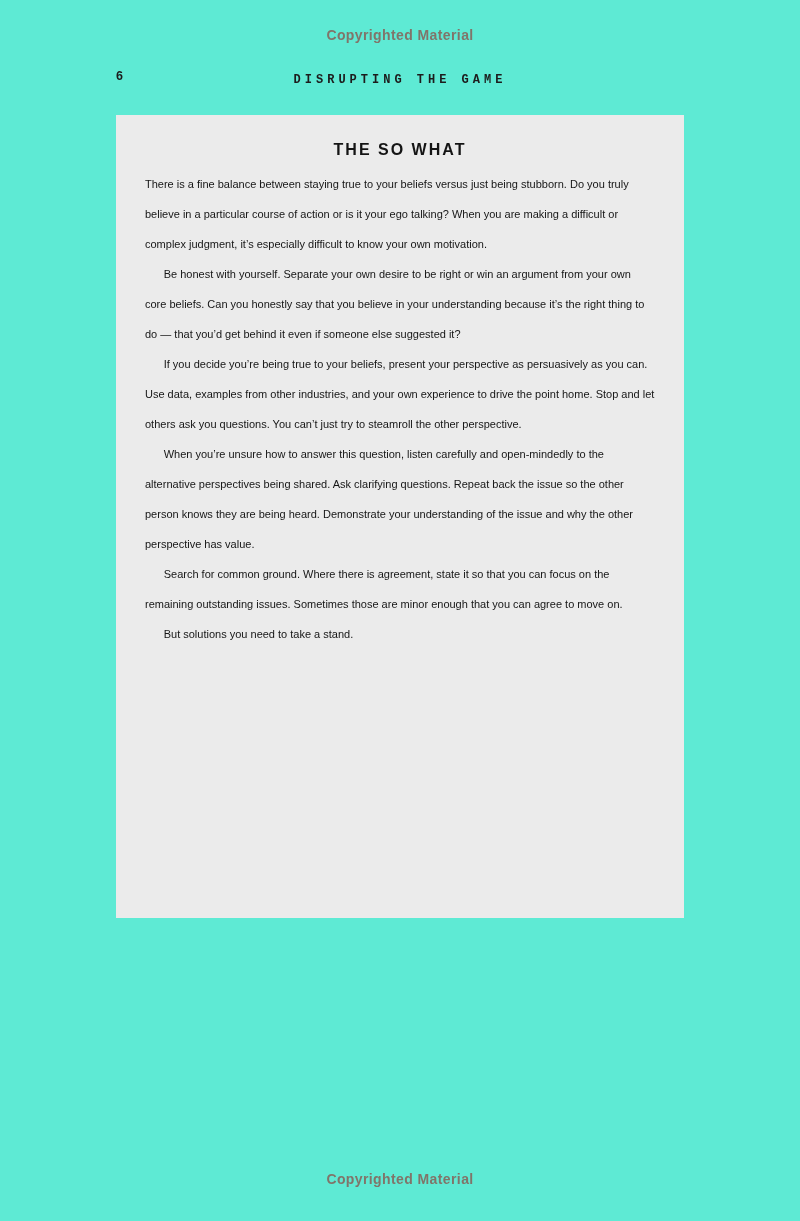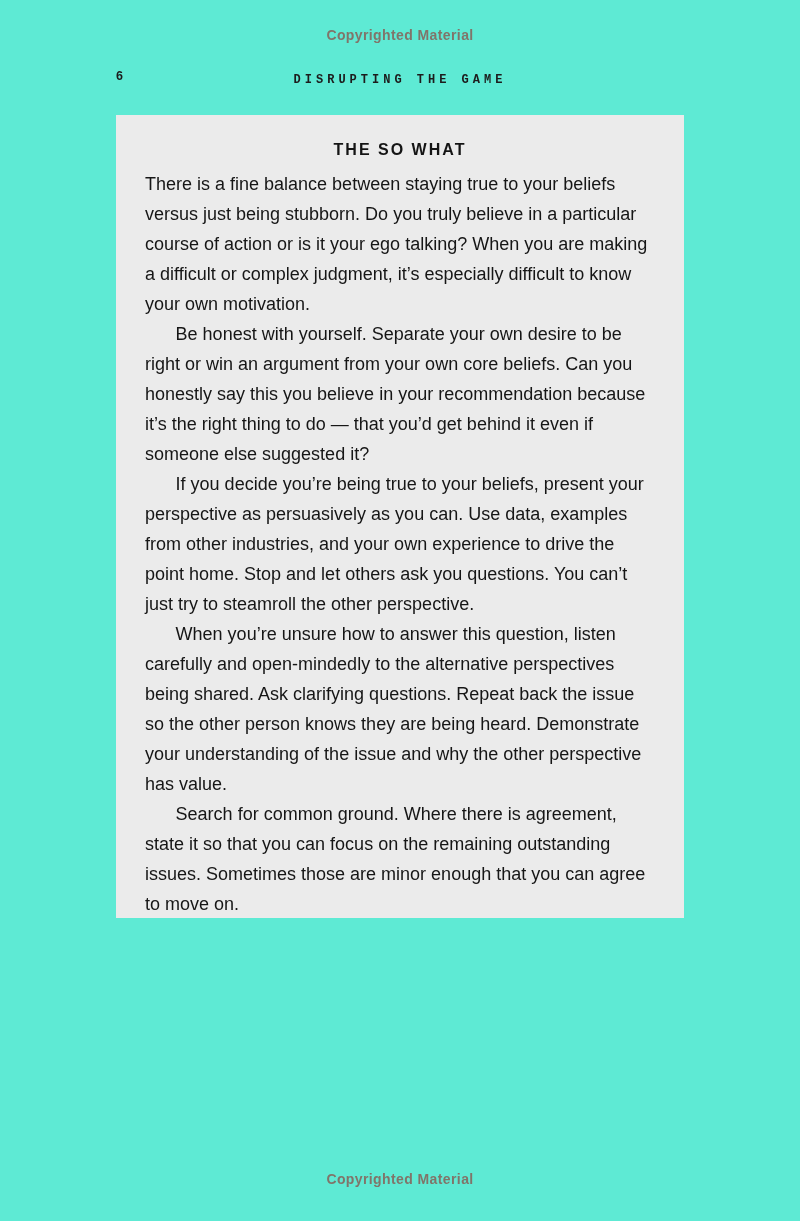--- a/index.html
+++ b/index.html
@@ -62,21 +62,21 @@
     margin: 0 0 10px 0;
     text-align: center;
     font-size: 16px;
     font-weight: 700;
     letter-spacing: 2px;
     color: #141414;
     font-family: "Liberation Sans", sans-serif;
   }
   .callout p {
     margin: 0;
-    font-size: 18px;
+    font-size: 11px;
     line-height: 30px;
     color: #161616;
     text-align: left;
   }
   .callout p.indent { text-indent: 1.7em; }
   .body-text {
     position: absolute;
     top: 952px;
     left: 116px;
     width: 568px;
@@ -98,21 +98,21 @@
   <div class="copyright top">Copyrighted Material</div>
 
   <div class="header-row">
     <span class="page-num">6</span>
     <span class="running-head">DISRUPTING THE GAME</span>
   </div>
 
   <div class="callout">
     <h2>THE SO WHAT</h2>
     <p>There is a fine balance between staying true to your beliefs versus just being stubborn. Do you truly believe in a particular course of action or is it your ego talking? When you are making a difficult or complex judgment, it’s especially difficult to know your own motivation.</p>
-    <p class="indent">Be honest with yourself. Separate your own desire to be right or win an argument from your own core beliefs. Can you honestly say this you believe in your recommendation because it’s the right thing to do — that you’d get behind it even if someone else suggested it?</p>
+    <p class="indent">Be honest with yourself. Separate your own desire to be right or win an argument from your own core beliefs. Can you honestly say that you believe in your understanding because it’s the right thing to do — that you’d get behind it even if someone else suggested it?</p>
     <p class="indent">If you decide you’re being true to your beliefs, present your perspective as persuasively as you can. Use data, examples from other industries, and your own experience to drive the point home. Stop and let others ask you questions. You can’t just try to steamroll the other perspective.</p>
     <p class="indent">When you’re unsure how to answer this question, listen carefully and open-mindedly to the alternative perspectives being shared. Ask clarifying questions. Repeat back the issue so the other person knows they are being heard. Demonstrate your understanding of the issue and why the other perspective has value.</p>
     <p class="indent">Search for common ground. Where there is agreement, state it so that you can focus on the remaining outstanding issues. Sometimes those are minor enough that you can agree to move on.</p>
     <p class="indent">But solutions you need to take a stand.</p>
   </div>
 
 
   <div class="copyright bottom">Copyrighted Material</div>
 
 </div>

